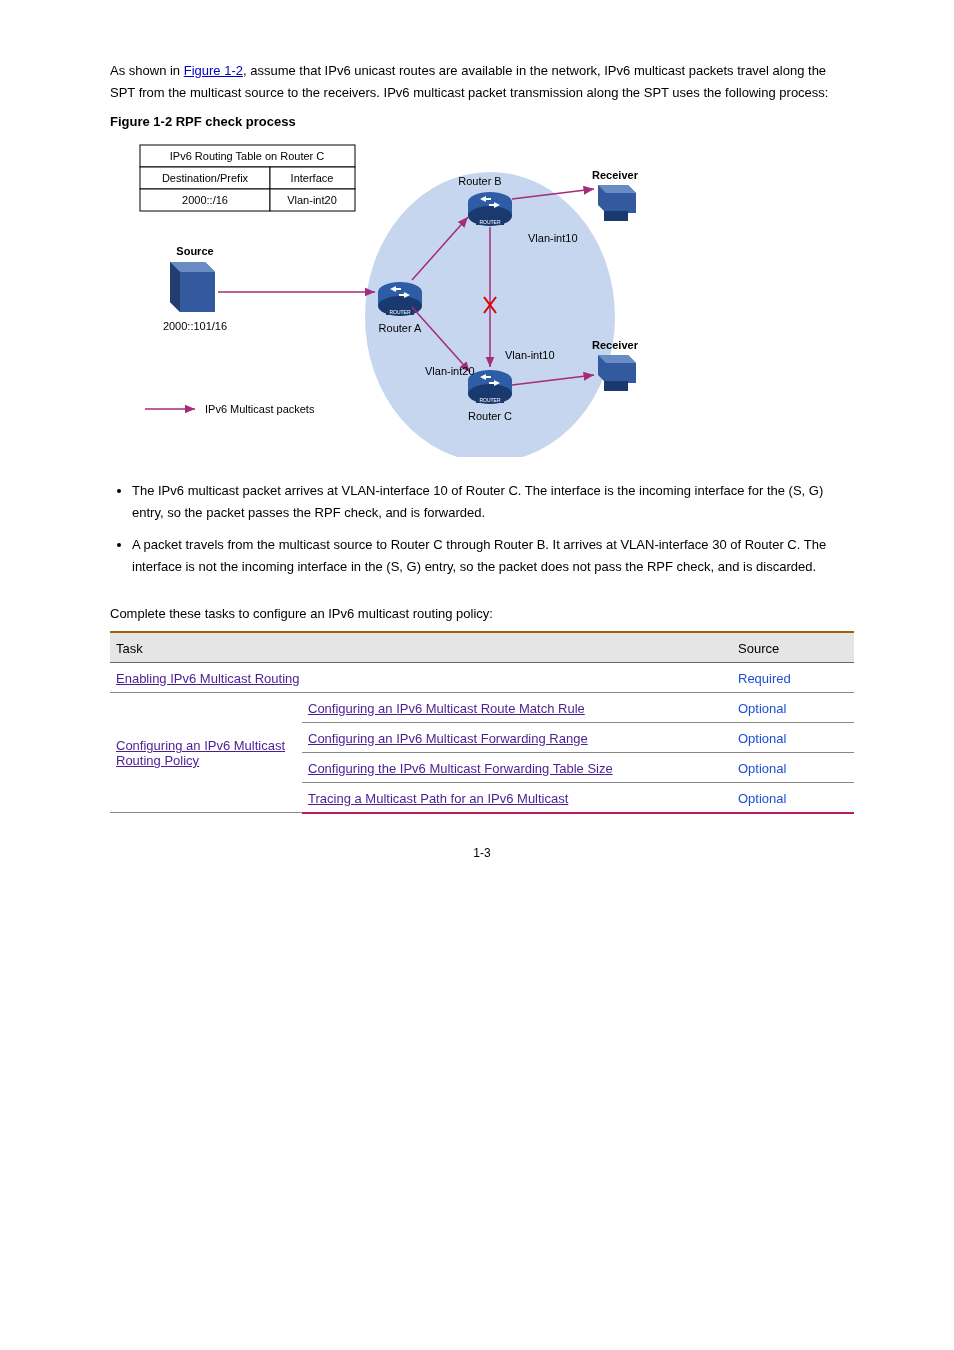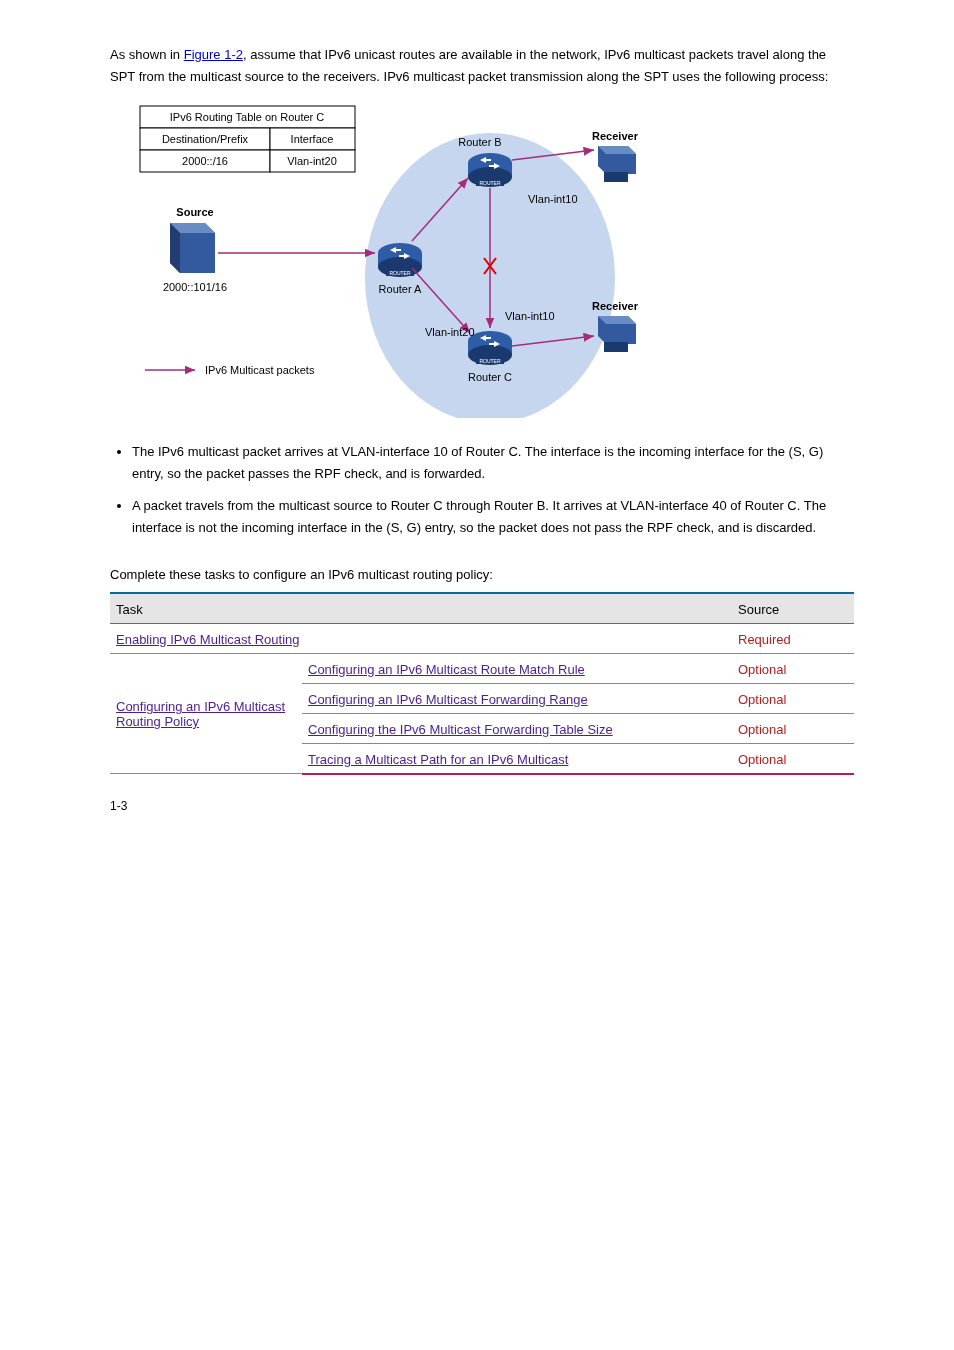--- a/index.html
+++ b/index.html
@@ -5,21 +5,21 @@
   body {
     margin: 0;
     padding: 0;
     font-family: Arial, sans-serif;
     font-size: 13px;
     color: #000;
     background: #fff;
     width: 954px;
   }
   .page {
-    padding: 44px 100px 60px 110px;
+    padding: 60px 100px 60px 110px;
   }
   .para {
     line-height: 1.7;
     margin: 0 0 10px 0;
     color: #000;
   }
   .ref-link {
     color: #0000cc;
     text-decoration: underline;
   }
@@ -53,55 +53,59 @@
     width: 100%;
     font-size: 13px;
   }
   table.cfg th, table.cfg td {
     text-align: left;
     padding: 8px 6px 6px 6px;
     vertical-align: top;
   }
   table.cfg thead th {
     background: #e5e5e5;
-    border-top: 2px solid #0369a1;
+    border-top: 2px solid #a16207;
     border-bottom: 1px solid #666;
     font-weight: normal;
   }
   table.cfg tbody td {
     border-bottom: 1px solid #888;
   }
   table.cfg tbody tr:last-child td {
     border-bottom: 2px solid #be185d;
   }
   .task-link {
     color: #4c1d95;
     text-decoration: underline;
   }
   .remarks {
-    color: #b91c1c;
+    color: #1d4ed8;
   }
   .page-num {
+    text-align: center;
     font-size: 12px;
-    margin-top: 24px;
+    margin-top: 32px;
   }
   
   .svg-label { font-family: Arial, sans-serif; font-size: 11px; fill:#000;}
   .svg-label-b { font-family: Arial, sans-serif; font-size: 11px; font-weight:bold; fill:#000;}
   .svg-table-head { font-family: Arial, sans-serif; font-size: 11px; fill:#000;}
 </style>
 </head>
 <body>
 
 <div class="page">
 
   <p class="para">
     <span>As shown in </span><a href="#" class="ref-link">Figure 1-2</a><span>, assume that IPv6 unicast routes are available in the network, IPv6 multicast packets travel along the SPT from the multicast source to the receivers. IPv6 multicast packet transmission along the SPT uses the following process:</span>
   </p>
 
+  <p class="fig-caption">
+    <strong>Figure 1-2 RPF check process</strong>
+  </p>
 
   <div class="diagram">
     <svg width="560" height="320" viewBox="0 0 560 320">
 
       <ellipse cx="380" cy="180" rx="125" ry="145" fill="#c5d6ee" stroke="none"></ellipse>
 
       <rect x="30" y="8" width="215" height="22" fill="#fff" stroke="#000"></rect>
       <text x="137" y="23" text-anchor="middle" class="svg-table-head">IPv6 Routing Table on Router C</text>
       <rect x="30" y="30" width="130" height="22" fill="#fff" stroke="#000"></rect>
       <text x="95" y="45" text-anchor="middle" class="svg-table-head">Destination/Prefix</text>
@@ -193,21 +197,21 @@
       <text x="395" y="222" class="svg-label">Vlan-int10</text>
       <text x="315" y="238" class="svg-label">Vlan-int20</text>
 
       <line x1="35" y1="272" x2="85" y2="272" stroke="#a62b7b" stroke-width="1.5" marker-end="url(#arrow-pink)"></line>
       <text x="95" y="276" class="svg-label">IPv6 Multicast packets</text>
     </svg>
   </div>
 
   <ul class="bullets">
     <li>The IPv6 multicast packet arrives at VLAN-interface 10 of Router C. The interface is the incoming interface for the (S, G) entry, so the packet passes the RPF check, and is forwarded.</li>
-    <li>A packet travels from the multicast source to Router C through Router B. It arrives at VLAN-interface 40 of Router C. The interface is not the incoming interface in the (S, G) entry, so the packet does not pass the RPF check, and is discarded.</li>
+    <li>A packet travels from the multicast source to Router C through Router B. It arrives at VLAN-interface 30 of Router C. The interface is not the incoming interface in the (S, G) entry, so the packet does not pass the RPF check, and is discarded.</li>
   </ul>
 
 
   <p class="para tbl-caption">Complete these tasks to configure an IPv6 multicast routing policy:</p>
 
   <table class="cfg">
     <thead>
       <tr>
         <th colspan="2">Task</th>
         <th style="width:110px;">Source</th>

